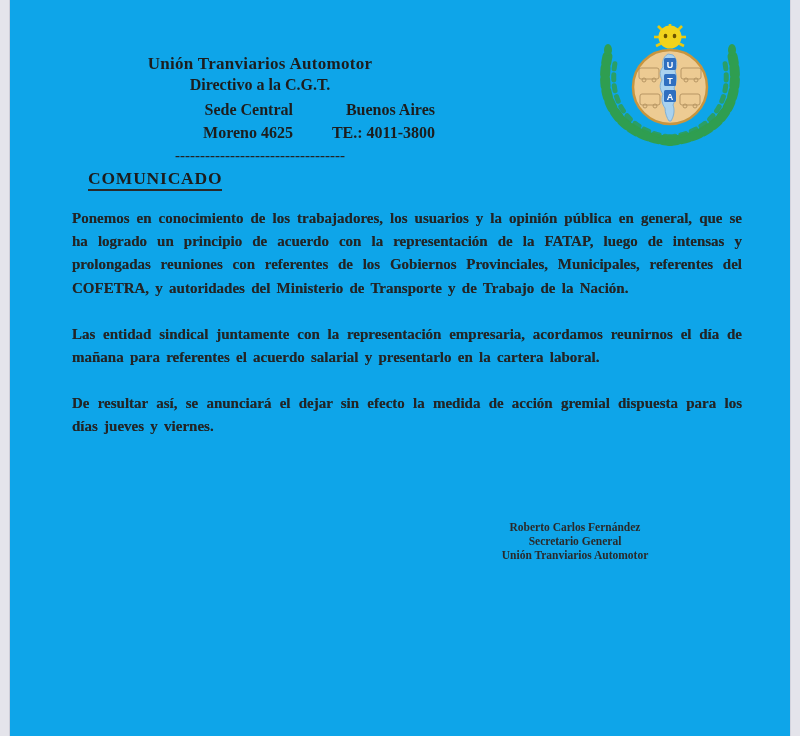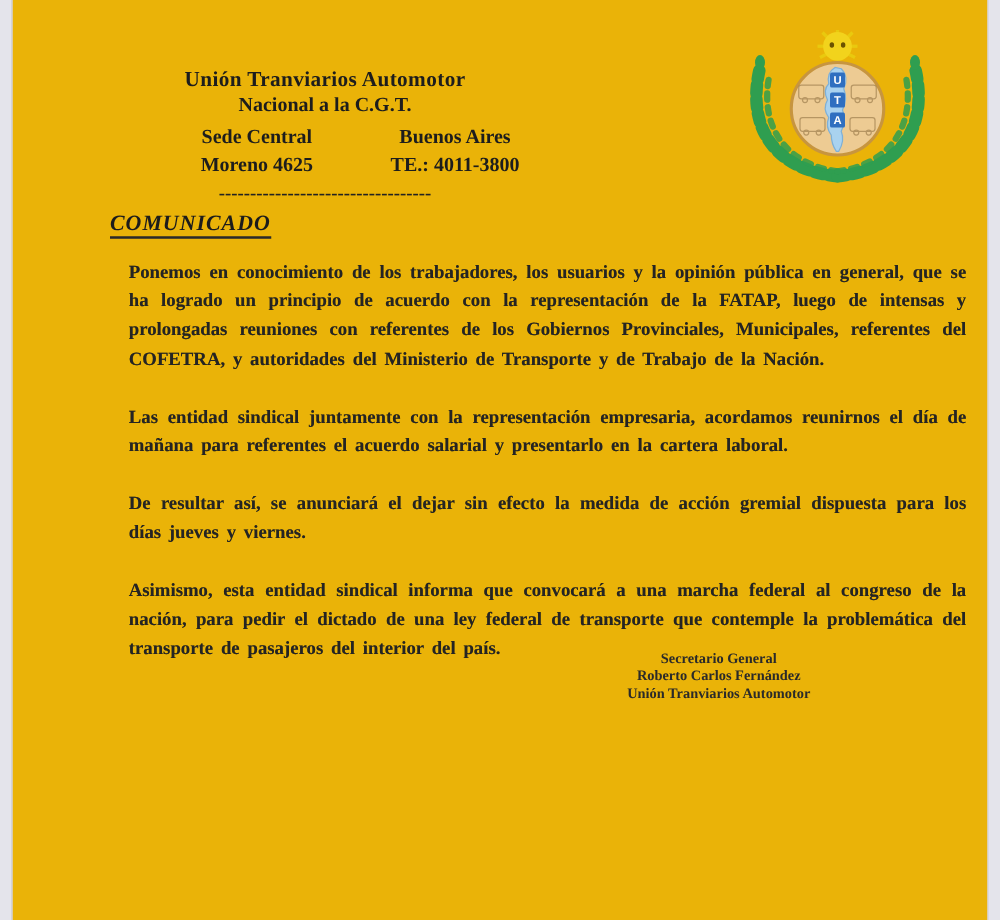--- a/index.html
+++ b/index.html
@@ -3,21 +3,21 @@
 <meta charset="utf-8">
 <style>
   * { margin: 0; padding: 0; box-sizing: border-box; }
   html, body { background: #ffffff; }
   body { font-family: "Liberation Serif", "DejaVu Serif", serif; }
 
   .page {
     position: relative;
     width: 800px;
     height: 736px;
-    background: #eab308;
+    background: #0ea5e9;
     overflow: hidden;
     color: #1d1d1d;
   }
 
   .edge-strip {
     position: absolute;
     top: 0;
     width: 10px;
     height: 736px;
     background: #e4e4eb;
@@ -34,21 +34,21 @@
     text-align: center;
     font-weight: bold;
   }
   .org-name    { font-size: 17px; letter-spacing: 0.3px; }
   .affiliation { font-size: 16px; margin-top: 2px; }
   .addr-grid {
     margin-top: 4px;
     padding-left: 33px;
     display: grid;
     grid-template-columns: 175px 1fr;
-    text-align: center;
+    text-align: right;
     font-size: 16px;
     line-height: 23px;
   }
   .hdr-divider {
     margin-top: 3px;
     font-size: 15px;
     letter-spacing: 0px;
     font-weight: bold;
     color: #222;
     white-space: nowrap;
@@ -67,27 +67,26 @@
   .doc-title {
     position: absolute;
     left: 88px;
     top: 168px;
     font-size: 17.5px;
     font-weight: bold;
     letter-spacing: 0.8px;
     border-bottom: 2.5px solid #2a2a2a;
     padding-bottom: 0px;
     color: #1c1c1c;
-    font-style: italic;
   }
 
   
   .doc-body {
     position: absolute;
-    left: 103px;
+    left: 72px;
     top: 207px;
     width: 670px;
   }
   .doc-body p {
     font-size: 15px;
     font-weight: bold;
     line-height: 23.2px;
     text-align: justify;
     word-spacing: 2.5px;
     color: #242424;
@@ -111,21 +110,21 @@
 </head>
 <body>
 
 <div class="page">
 
   <div class="edge-strip left"></div>
   <div class="edge-strip right"></div>
 
   <div class="letterhead">
     <div class="org-name">Unión Tranviarios Automotor</div>
-    <div class="affiliation">Nacional a la C.G.T.</div>
+    <div class="affiliation">Directivo a la C.G.T.</div>
     <div class="addr-grid">
       <span>Sede Central</span>
       <span>Buenos Aires</span>
       <span>Moreno 4625</span>
       <span>TE.: 4011-3800</span>
     </div>
     <div class="hdr-divider">----------------------------------</div>
   </div>
 
   <div class="logo">
@@ -187,22 +186,21 @@
       </g>
     </svg>
   </div>
 
   <div class="doc-title">COMUNICADO</div>
 
   <div class="doc-body">
     <p>Ponemos en conocimiento de los trabajadores, los usuarios y la opinión pública en general, que se ha logrado un principio de acuerdo con la representación de la FATAP, luego de intensas y prolongadas reuniones con referentes de los Gobiernos Provinciales, Municipales, referentes del COFETRA, y autoridades del Ministerio de Transporte y de Trabajo de la Nación.</p>
     <p>Las entidad sindical juntamente con la representación empresaria, acordamos reunirnos el día de mañana para referentes el acuerdo salarial y presentarlo en la cartera laboral.</p>
     <p>De resultar así, se anunciará el dejar sin efecto la medida de acción gremial dispuesta para los días jueves y viernes.</p>
-    <p>Asimismo, esta entidad sindical informa que convocará a una marcha federal al congreso de la nación, para pedir el dictado de una ley federal de transporte que contemple la problemática del transporte de pasajeros del interior del país.</p>
   </div>
 
   <div class="signature">
+    <div>Roberto Carlos Fernández</div>
     <div>Secretario General</div>
-    <div>Roberto Carlos Fernández</div>
     <div>Unión Tranviarios Automotor</div>
   </div>
 
 </div>
 
 </body></html>

